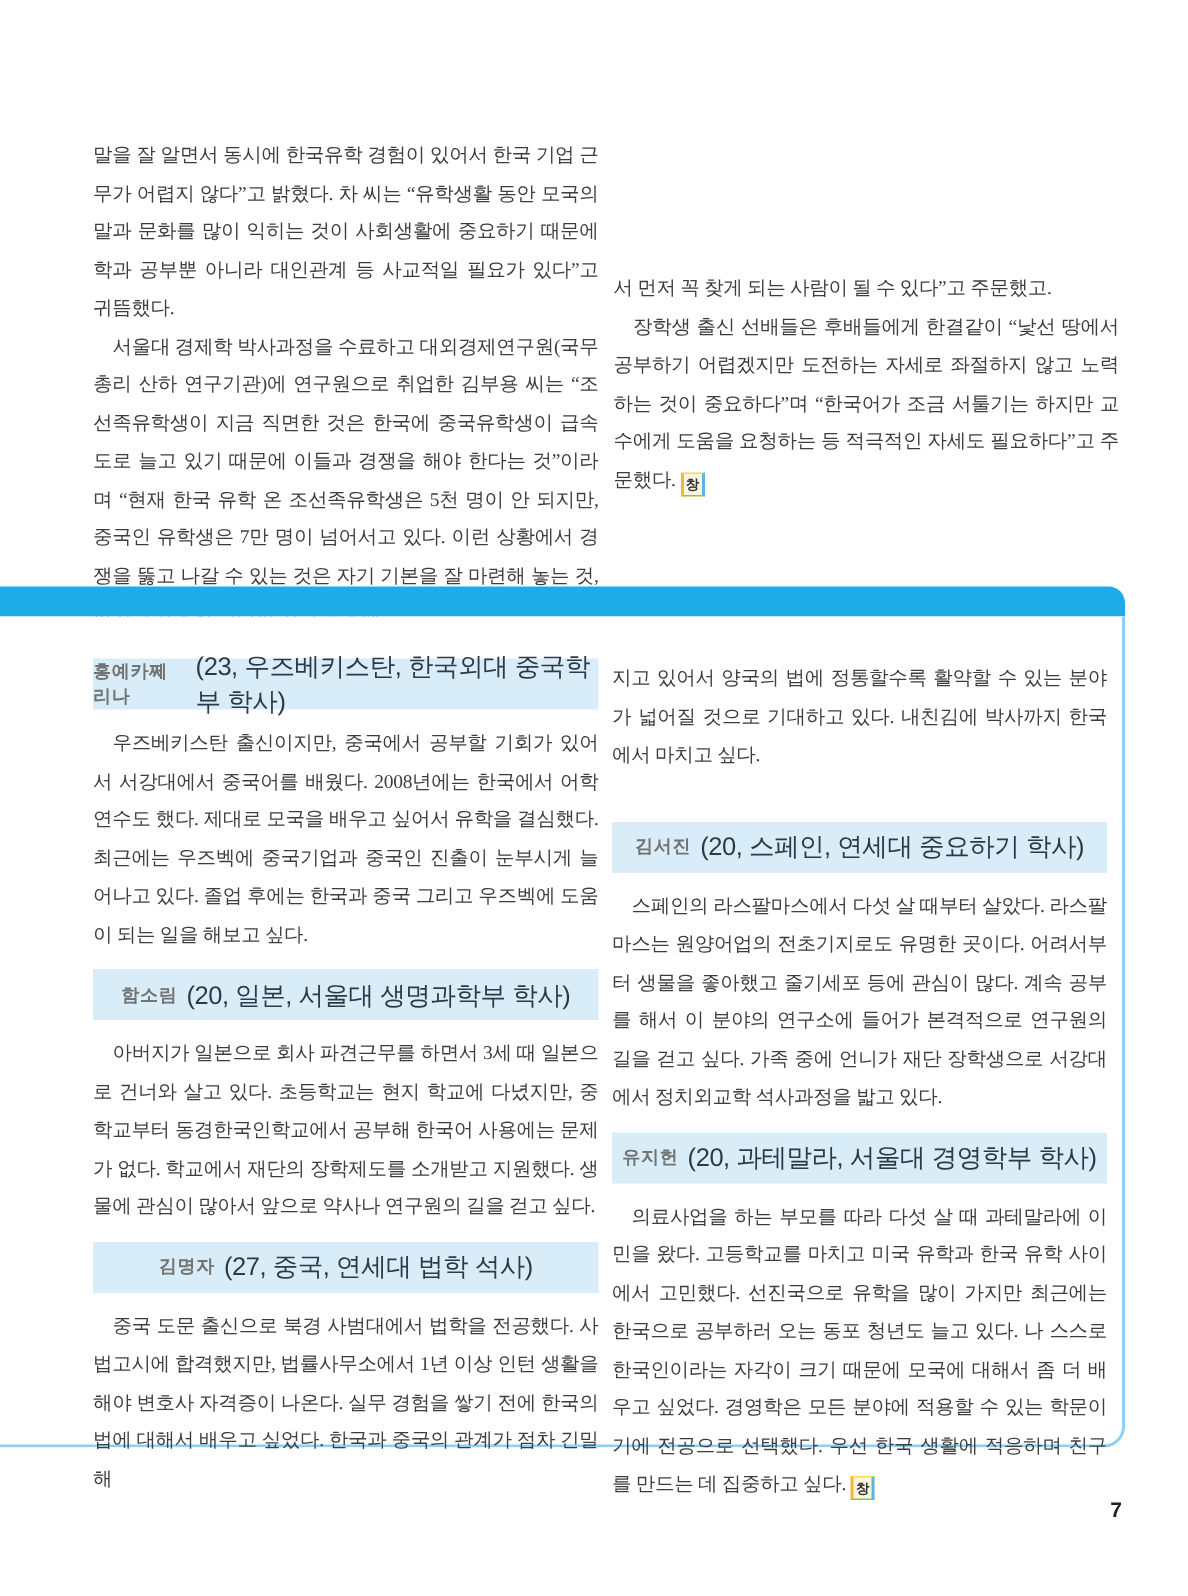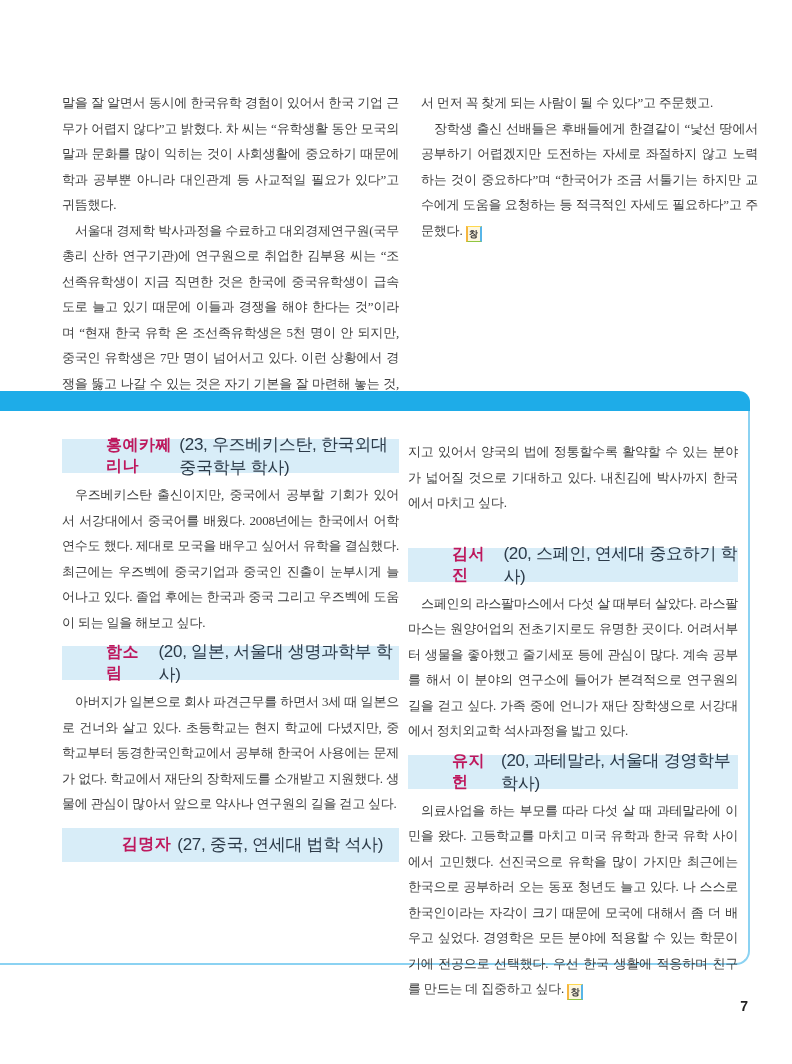--- a/index.html
+++ b/index.html
@@ -1,20 +1,20 @@
 <!DOCTYPE html>
 <html lang="ko"><head>
 <meta charset="utf-8">
 <style>
   html, body { margin:0; padding:0; background:#ffffff; }
   .page {
     position:relative; width:792px; height:1064px; background:#ffffff;
     font-family:"Liberation Serif", serif; overflow:hidden;
   }
-  .top-article { position:absolute; top:90px; left:62px; width:684px; display:flex; gap:22px; }
+  .top-article { position:absolute; top:90px; left:62px; width:684px; display:flex; gap:10px;align-items:center; }
   .top-article .col { width:337px; flex:none; }
   .body-text {
     margin:0; font-size:13px; line-height:25.5px; text-align:justify;
     color:#3d3d3d; letter-spacing:-0.2px;
   }
   .indent { text-indent:13px; }
   .band {
     position:absolute; top:391px; left:0; width:750px; height:20px;
     background:#1eace8; border-top-right-radius:11px;
   }
@@ -26,21 +26,21 @@
     padding:28px 12px 0 62px; display:flex; gap:9px;
   }
   .profiles-box .col-left  { width:337px; flex:none; }
   .profiles-box .col-right { width:330px; flex:none; }
   .profile { margin-bottom:11px; }
   .profile-header {
     background:#d8edf8; height:34px; display:flex; align-items:center;
     justify-content:center; gap:6px; margin-bottom:9px;
   }
   .profile-name {
-    font-size:16px; font-weight:bold; color:#be185d; letter-spacing:0.5px;margin-left:44px;
+    font-size:12px; font-weight:bold; color:#737373; letter-spacing:0.5px;
   }
   .profile-details {
     font-size:17px; color:#2c3a48; font-family:"Liberation Sans", sans-serif;
     letter-spacing:-0.3px;
   }
   .continuation { margin-bottom:32px; }
   .endmark {
     display:inline-block; width:12px; height:14px; line-height:14px;
     text-align:center; font-size:9px; font-weight:bold; color:#333333;
     background:#fdf7e0; text-indent:0;
@@ -88,20 +88,21 @@
           <span class="profile-details">(20, 일본, 서울대 생명과학부 학사)</span>
         </div>
         <p class="body-text indent">아버지가 일본으로 회사 파견근무를 하면서 3세 때 일본으로 건너와 살고 있다. 초등학교는 현지 학교에 다녔지만, 중학교부터 동경한국인학교에서 공부해 한국어 사용에는 문제가 없다. 학교에서 재단의 장학제도를 소개받고 지원했다. 생물에 관심이 많아서 앞으로 약사나 연구원의 길을 걷고 싶다.</p>
       </div>
 
       <div class="profile">
         <div class="profile-header">
           <span class="profile-name">김명자</span>
           <span class="profile-details">(27, 중국, 연세대 법학 석사)</span>
         </div>
+        <p class="body-text indent">중국 도문 출신으로 북경 사범대에서 법학을 전공했다. 사법고시에 합격했지만, 법률사무소에서 1년 이상 인턴 생활을 해야 변호사 자격증이 나온다. 실무 경험을 쌓기 전에 한국의 법에 대해서 배우고 싶었다. 한국과 중국의 관계가 점차 긴밀해</p>
       </div>
 
     </div>
     <div class="col-right">
 
       <p class="body-text continuation">지고 있어서 양국의 법에 정통할수록 활약할 수 있는 분야가 넓어질 것으로 기대하고 있다. 내친김에 박사까지 한국에서 마치고 싶다.</p>
 
       <div class="profile">
         <div class="profile-header">
           <span class="profile-name">김서진</span>

